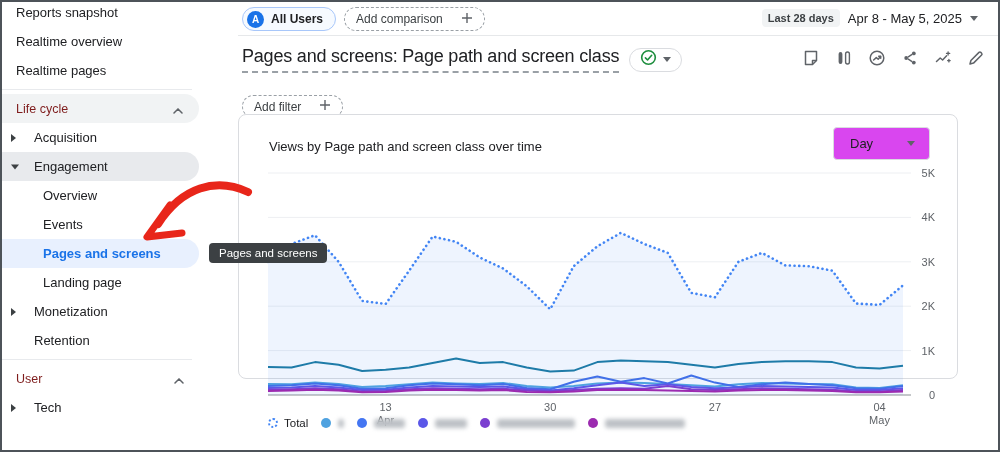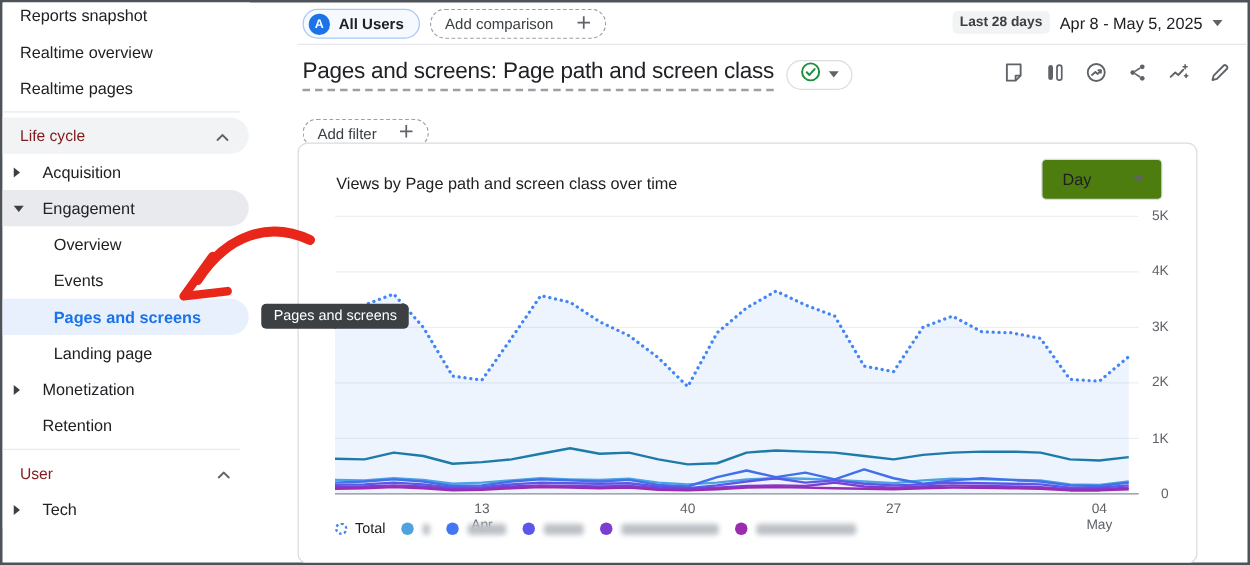--- a/index.html
+++ b/index.html
@@ -37,23 +37,23 @@
 
   .date-row { position:absolute; right:20px; top:7px; display:flex; align-items:center; gap:8px; cursor:pointer; }
   .date-badge { background:#f1f3f4; border-radius:4px; font-size:11px; font-weight:bold; color:#3c4043; padding:3px 6px; }
   .date-text { font-size:13px; color:#202124; }
   .caret { width:0; height:0; border-left:4px solid transparent; border-right:4px solid transparent; border-top:5px solid #5f6368; }
 
   .toolbar { position:absolute; left:797px; top:44px; display:flex; gap:9px; }
   .tb-icon { width:24px; height:24px; display:flex; align-items:center; justify-content:center; cursor:pointer; }
 
   
-  .chart-card { position:absolute; left:236px; top:112px; width:720px; height:337px; border:1px solid #dadce0; border-radius:8px; background:#fff; z-index:1; }
+  .chart-card { position:absolute; left:236px; top:112px; width:720px; height:265px; border:1px solid #dadce0; border-radius:8px; background:#fff; z-index:1; }
   .chart-title { position:absolute; left:30px; top:24px; font-size:13px; color:#202124; }
-  .granularity { position:absolute; left:594px; top:12px; width:97px; height:33px; border:1px solid #dadce0; border-radius:4px; display:flex; align-items:center; cursor:pointer; background:#4d7c0f; }
+  .granularity { position:absolute; left:594px; top:12px; width:97px; height:33px; border:1px solid #dadce0; border-radius:4px; display:flex; align-items:center; cursor:pointer; background:#d946ef; }
   .granularity .g-label { font-size:13px; color:#202124; margin-left:16px; }
   .granularity .caret { position:absolute; right:14px; }
   .chart-svg { position:absolute; left:0; top:0; }
   .y-tick { position:absolute; width:22px; text-align:right; font-size:11px; color:#5f6368; }
   .x-tick { position:absolute; width:48px; text-align:center; font-size:11px; color:#5f6368; line-height:13px; }
   .legend { position:absolute; left:29px; top:302px; display:flex; align-items:center; }
   .legend-item { display:flex; align-items:center; margin-right:13px; cursor:pointer; }
   .legend-total-icon { width:10px; height:10px; border:2px dotted #4285f4; border-radius:50%; margin-right:6px; }
   .legend-total-label { font-size:11.5px; color:#202124; }
   .legend-dot { width:10px; height:10px; border-radius:50%; }
@@ -240,21 +240,21 @@
         <div class="y-tick" style="left: 674px; top: 140.8px;">3K</div>
         <div class="y-tick" style="left: 674px; top: 96.4px;">4K</div>
         <div class="y-tick" style="left: 674px; top: 52px;">5K</div>
       </div>
     <div id="x-ticks">
         <div class="x-tick" style="left: 122.6px; top: 286px;">
           <div>13</div>
           <div>Apr</div>
         </div>
         <div class="x-tick" style="left: 287.2px; top: 286px;">
-          <div>40</div>
+          <div>30</div>
         </div>
         <div class="x-tick" style="left: 451.9px; top: 286px;">
           <div>27</div>
         </div>
         <div class="x-tick" style="left: 616.5px; top: 286px;">
           <div>04</div>
           <div>May</div>
         </div>
       </div>
     <div class="legend" id="legend">

